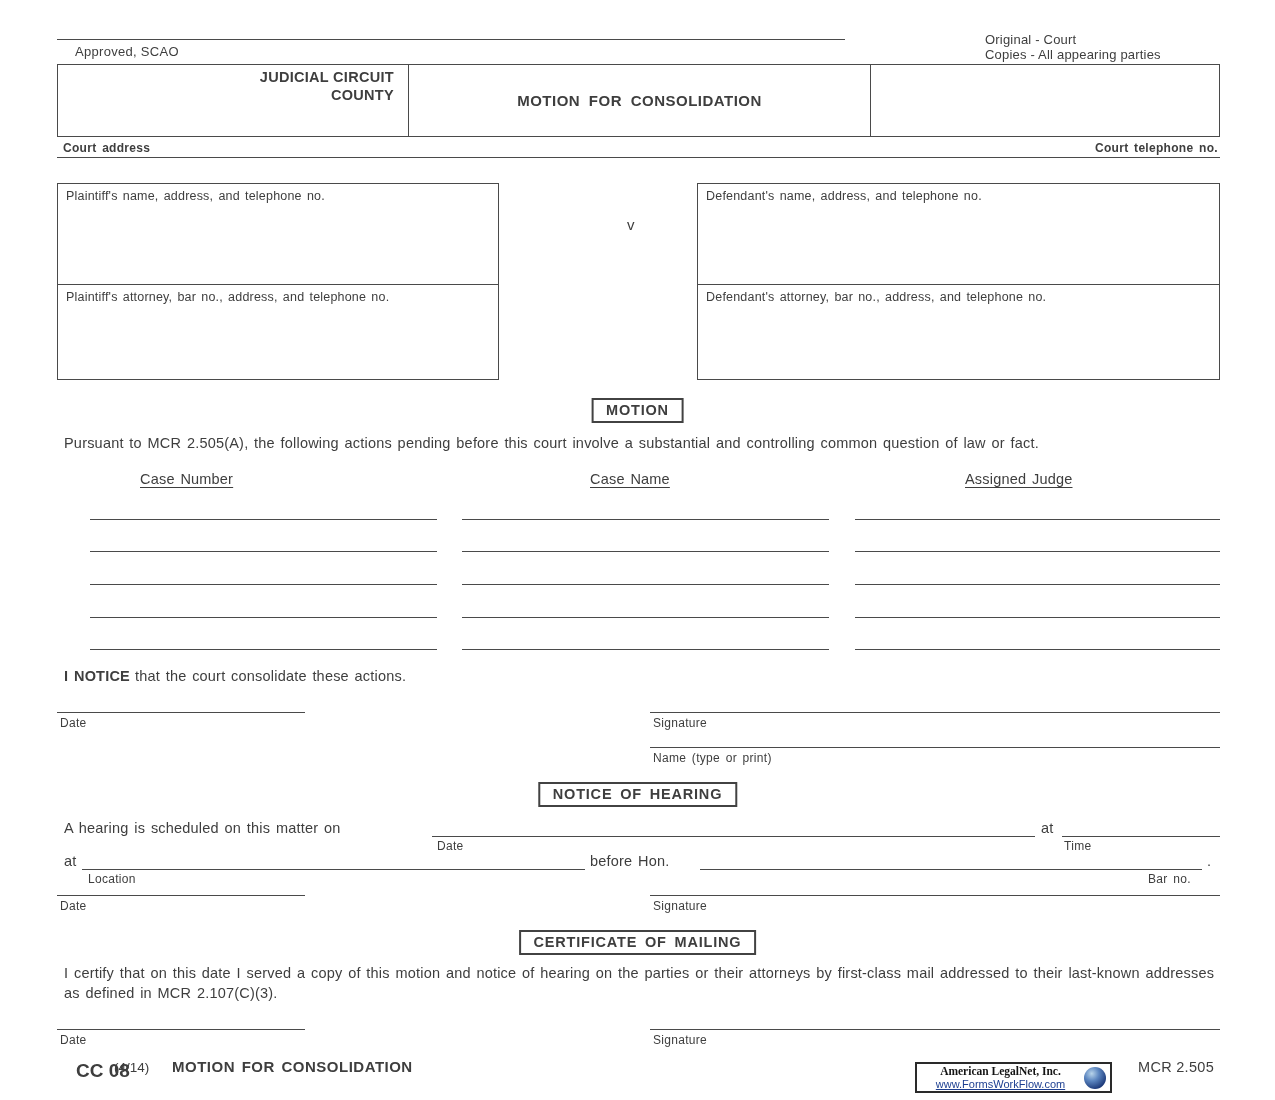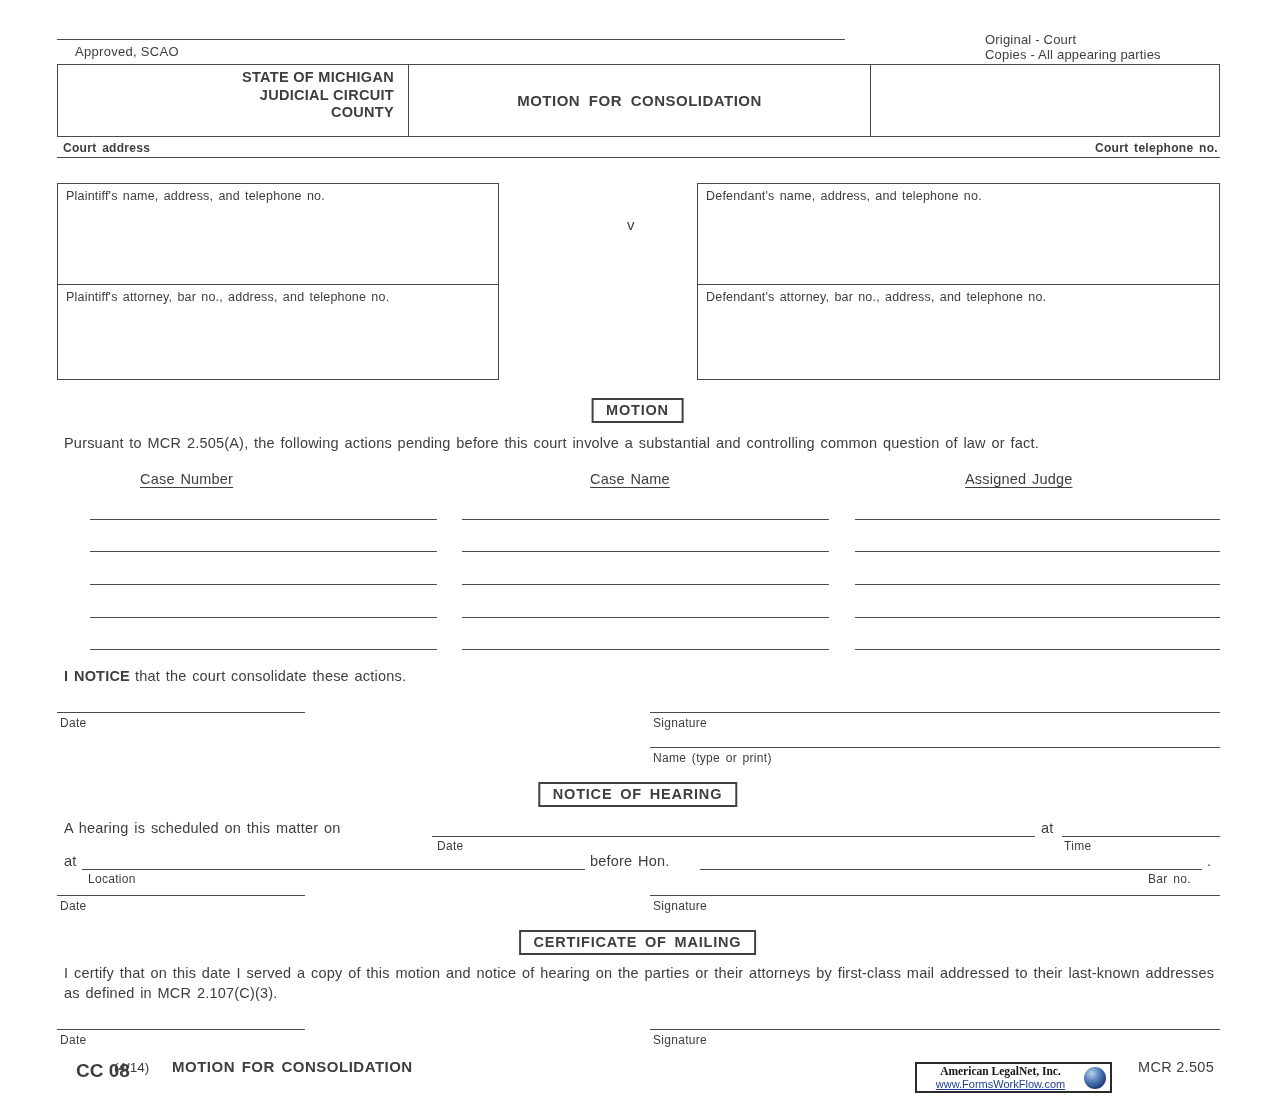--- a/index.html
+++ b/index.html
@@ -28,21 +28,20 @@
 
   <div class="rule" style="left:57px;top:39px;width:788px;"></div>
   <div class="abs nowrap" style="left:75px;top:44px;font-size:13px;letter-spacing:.3px;">Approved, SCAO</div>
   <div class="abs" style="left:985px;top:33px;font-size:13px;line-height:14.5px;letter-spacing:.2px;">
     <div class="nowrap">Original - Court</div>
     <div class="nowrap">Copies - All appearing parties</div>
   </div>
 
   <div class="abs" style="left:57px;top:64px;width:1163px;height:73px;border:1.6px solid #4a4a4a;box-sizing:border-box;">
     <div class="hdr-cell" style="left:0;width:350px;text-align:right;padding:4px 14px 0 0;font-weight:bold;font-size:14.5px;line-height:17.5px;letter-spacing:.3px;">
-      <div class="nowrap">STATE OF MICHIGAN</div>
       <div class="nowrap">JUDICIAL CIRCUIT</div>
       <div class="nowrap">COUNTY</div>
     </div>
     <div class="hdr-cell" style="left:350px;width:463px;border-left:1.6px solid #4a4a4a;border-right:1.6px solid #4a4a4a;display:flex;align-items:center;justify-content:center;">
       <div class="b nowrap" style="font-size:15px;letter-spacing:.5px;word-spacing:4px;">MOTION FOR CONSOLIDATION</div>
     </div>
   </div>
 
   <div class="abs lbl b" style="left:63px;top:141px;">Court address</div>
   <div class="abs lbl b" style="right:57px;top:141px;">Court telephone no.</div>

